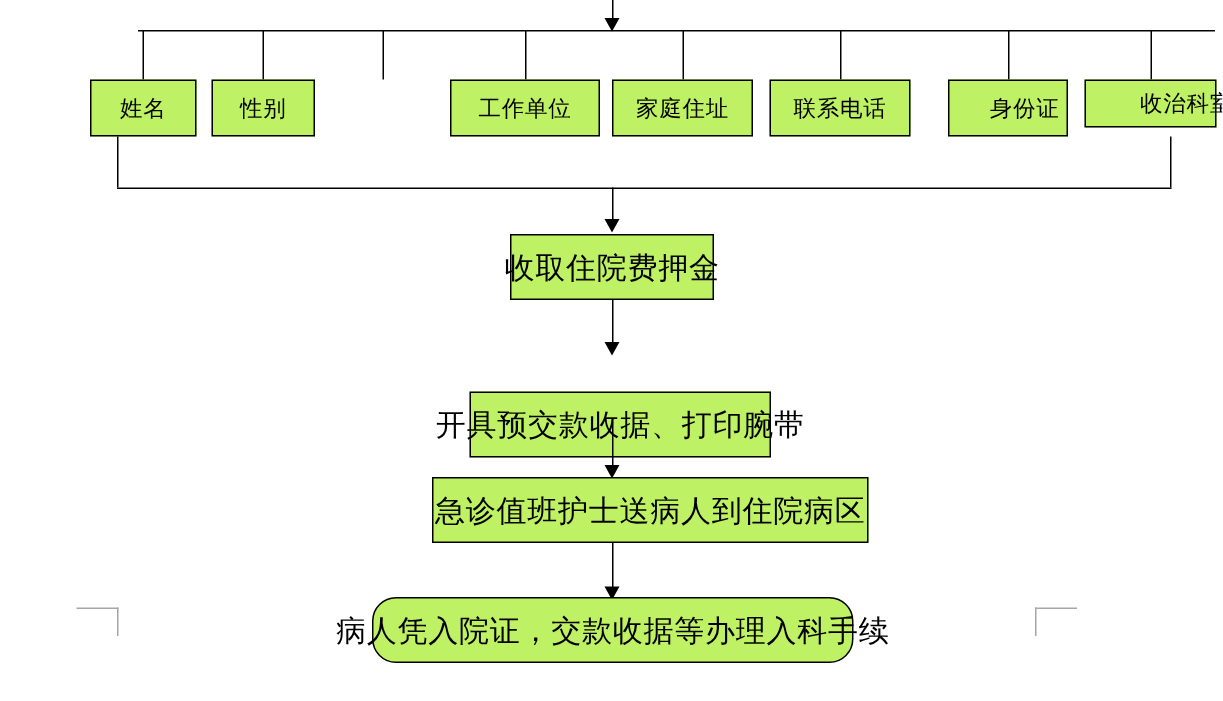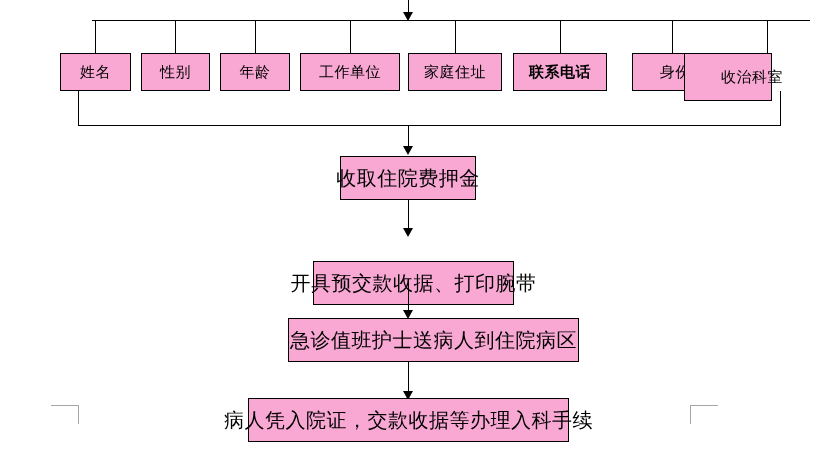--- a/index.html
+++ b/index.html
@@ -14,21 +14,21 @@
     position: relative;
     width: 815px;
     height: 467px;
     background: #ffffff;
     overflow: hidden;
   }
   .node {
     position: absolute;
     box-sizing: border-box;
     border: 1px solid #000000;
-    background: #f9a8d4;
+    background: #bef264;
     display: flex;
     align-items: center;
     justify-content: center;
     color: #000000;
     font-size: 15px;
     line-height: 1;
     letter-spacing: 0.5px;
     white-space: nowrap;
   }
   .node.wide { font-size: 20px; }
@@ -89,36 +89,33 @@
   <div class="line-v" style="left:560px; top:20px; height:33px;"></div>
   <div class="line-v" style="left:672px; top:20px; height:33px;"></div>
   <div class="line-v" style="left:767px; top:20px; height:33px;"></div>
 
   <div class="node" style="left:60px; top:53px; width:71px; height:38px;">
     <span>姓名</span>
   </div>
   <div class="node" style="left:141px; top:53px; width:69px; height:38px;">
     <span>性别</span>
   </div>
-  <div class="node" style="left:220px; top:53px; width:70px; height:38px;">
-    <span>年龄</span>
-  </div>
   <div class="node" style="left:300px; top:53px; width:100px; height:38px;">
     <span>工作单位</span>
   </div>
   <div class="node" style="left:408px; top:53px; width:94px; height:38px;text-align:center;">
     <span>家庭住址</span>
   </div>
-  <div class="node" style="left:513px; top:53px; width:94px; height:38px;font-weight:bold;">
+  <div class="node" style="left:513px; top:53px; width:94px; height:38px;">
     <span>联系电话</span>
   </div>
   <div class="node" style="left:632px; top:53px; width:80px; height:38px;padding-left:22px;">
     <span>身份证</span>
   </div>
-  <div class="node" style="left:684px; top:53px; width:88px; height:48px;padding-left:48px;">
+  <div class="node" style="left:723px; top:53px; width:88px; height:32px;padding-left:48px;">
     <span>收治科室</span>
   </div>
 
   <div class="line-v" style="left:78px; top:91px; height:34px;"></div>
   <div class="line-v" style="left:780px; top:91px; height:34px;"></div>
   <div class="line-h" style="left:78px; top:125px; width:703px;"></div>
 
   <div class="line-v" style="left:408px; top:125px; height:22px;"></div>
   <div class="arrow-down" style="left:403px; top:146px;"></div>
 
@@ -136,21 +133,21 @@
   <div class="line-v" style="left:408px; top:281px; height:30px;"></div>
   <div class="arrow-down" style="left:403px; top:310px;"></div>
 
   <div class="node wide" style="left:288px; top:318px; width:291px; height:44px;">
     <span>急诊值班护士送病人到住院病区</span>
   </div>
 
   <div class="line-v" style="left:408px; top:362px; height:31px;"></div>
   <div class="arrow-down" style="left:403px; top:391px;"></div>
 
-  <div class="node wide" style="left:248px; top:398px; width:321px; height:44px;">
+  <div class="node wide" style="left:248px; top:398px; width:321px; height:44px;border-radius:16px;">
     <span>病人凭入院证，交款收据等办理入科手续</span>
   </div>
 
   <div class="crop-mark left" style="left:51px; top:405px; width:28px; height:19px;">
     <div class="cm-h"></div>
     <div class="cm-v"></div>
   </div>
   <div class="crop-mark right" style="left:690px; top:405px; width:28px; height:19px;">
     <div class="cm-h"></div>
     <div class="cm-v"></div>

